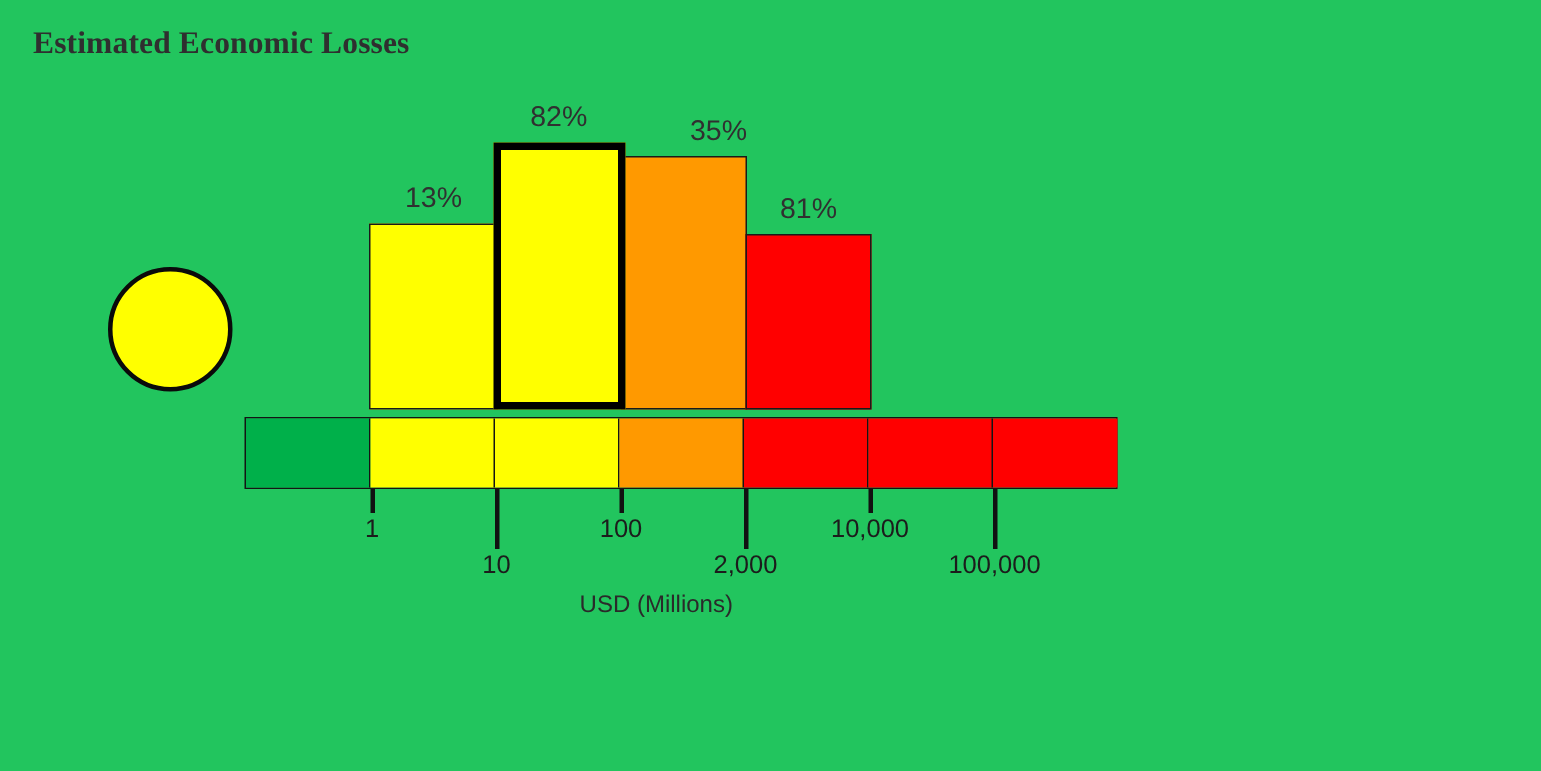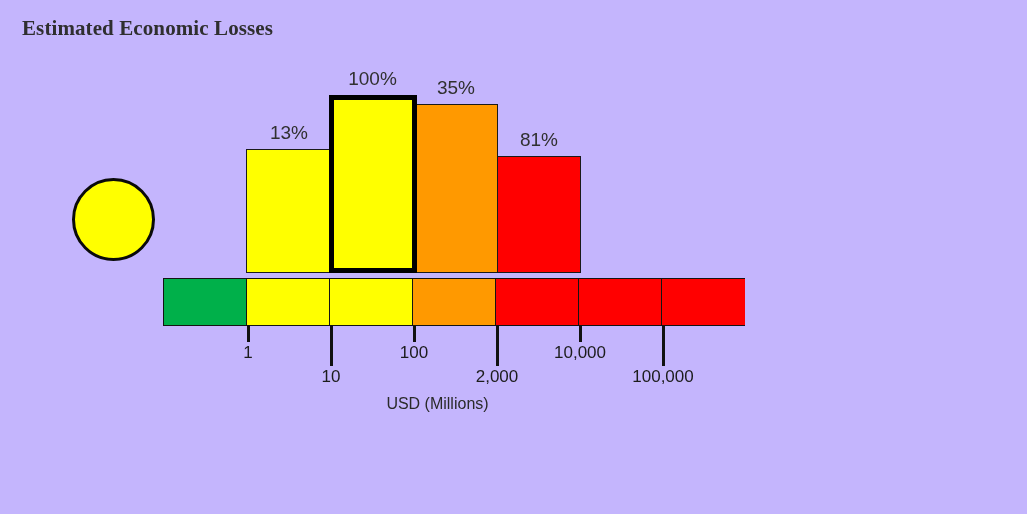--- a/index.html
+++ b/index.html
@@ -7,21 +7,21 @@
     margin: 0; padding: 0;
     width: 1027px; height: 514px;
     background: #ffffff;
     font-family: "Liberation Sans", sans-serif;
     overflow: hidden;
   }
   #page {
     position: relative;
     width: 1027px;
     height: 514px;
-    background: #c4b5fd;
+    background: #22c55e;
   }
 
   
   #title {
     position: absolute;
     left: 22px;
     top: 16px;
     font-family: "Liberation Serif", serif;
     font-weight: bold;
     font-size: 21px;
@@ -138,24 +138,24 @@
   <div id="title">Estimated Economic Losses</div>
 
   <div id="figure">
 
     <div id="alert-circle"></div>
 
     <div class="hist-bar" style="left:246px; top:89px; width:86px; height:124px; background:#ffff00;"></div>
     <div class="hist-label" style="left:246px; top:62px; width:86px;">13%</div>
 
     <div class="hist-bar selected" style="left:329px; top:35px; width:88px; height:178px; background:#ffff00;"></div>
-    <div class="hist-label" style="left:331px; top:8px; width:83px;">100%</div>
+    <div class="hist-label" style="left:331px; top:8px; width:83px;">82%</div>
 
     <div class="hist-bar" style="left:414px; top:44px; width:84px; height:169px; background:#ff9900;"></div>
-    <div class="hist-label" style="left:414px; top:17px; width:84px;">35%</div>
+    <div class="hist-label" style="left:414px; top:17px; width:84px;text-align:right;">35%</div>
 
     <div class="hist-bar" style="left:497px; top:96px; width:84px; height:117px; background:#ff0000;"></div>
     <div class="hist-label" style="left:497px; top:69px; width:84px;">81%</div>
 
     <div id="scale-bar">
       <div class="seg" style="background:#00b04a;"></div>
       <div class="seg" style="background:#ffff00;"></div>
       <div class="seg" style="background:#ffff00;"></div>
       <div class="seg" style="background:#ff9900;"></div>
       <div class="seg" style="background:#ff0000;"></div>

